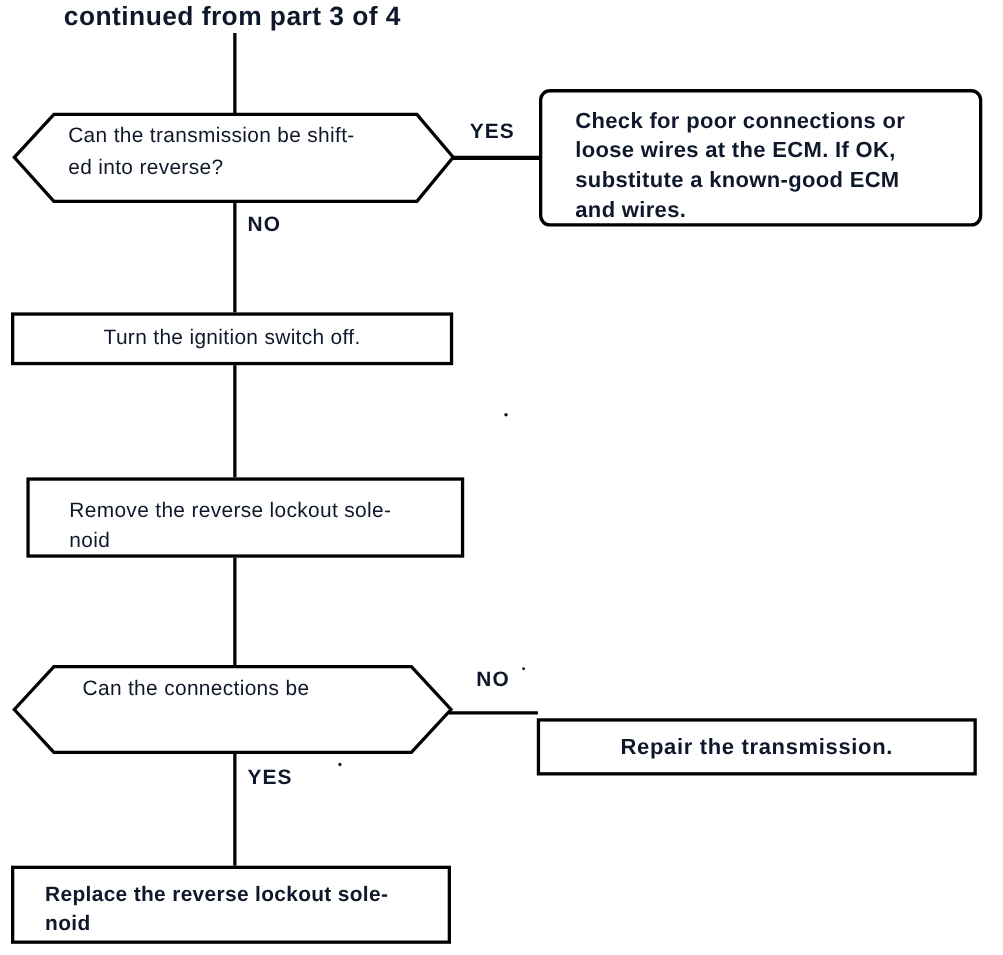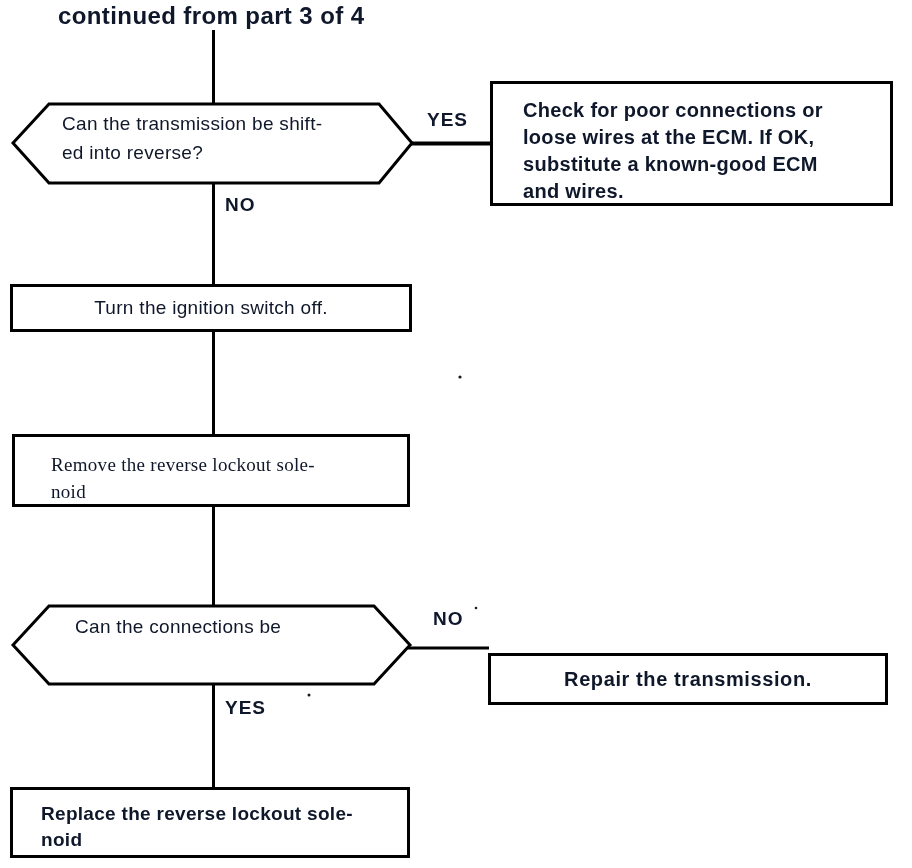--- a/index.html
+++ b/index.html
@@ -50,34 +50,34 @@
     font-weight: 400;
     line-height: 29px;
     letter-spacing: 0.3px;
   }
   #ecm-box {
     left: 490px; top: 81px; width: 403px; height: 125px;
     padding: 13px 8px 0 30px;
     font-size: 20px;
     line-height: 27px;
     letter-spacing: 0.3px;
+    border-radius: 10px;
   }
   #turn-box {
     left: 10px; top: 284px; width: 402px; height: 48px;
     display: flex; align-items: center; justify-content: center;
     font-size: 19px;
     letter-spacing: 0.3px;
   }
   #remove-box {
-    left: 12px; top: 434px; width: 398px; height: 73px;
+    left: 24px; top: 434px; width: 398px; height: 73px;
     padding: 14px 8px 0 36px;
     font-size: 19px;
     line-height: 27px;
     letter-spacing: 0.3px;
-    font-family: Liberation Serif, serif;
   }
   #repair-box {
     left: 488px; top: 653px; width: 400px; height: 52px;
     display: flex; align-items: center; justify-content: center;
     font-size: 20px;
     letter-spacing: 0.6px;
   }
   #replace-box {
     left: 10px; top: 787px; width: 400px; height: 71px;
     padding: 11px 8px 0 28px;

